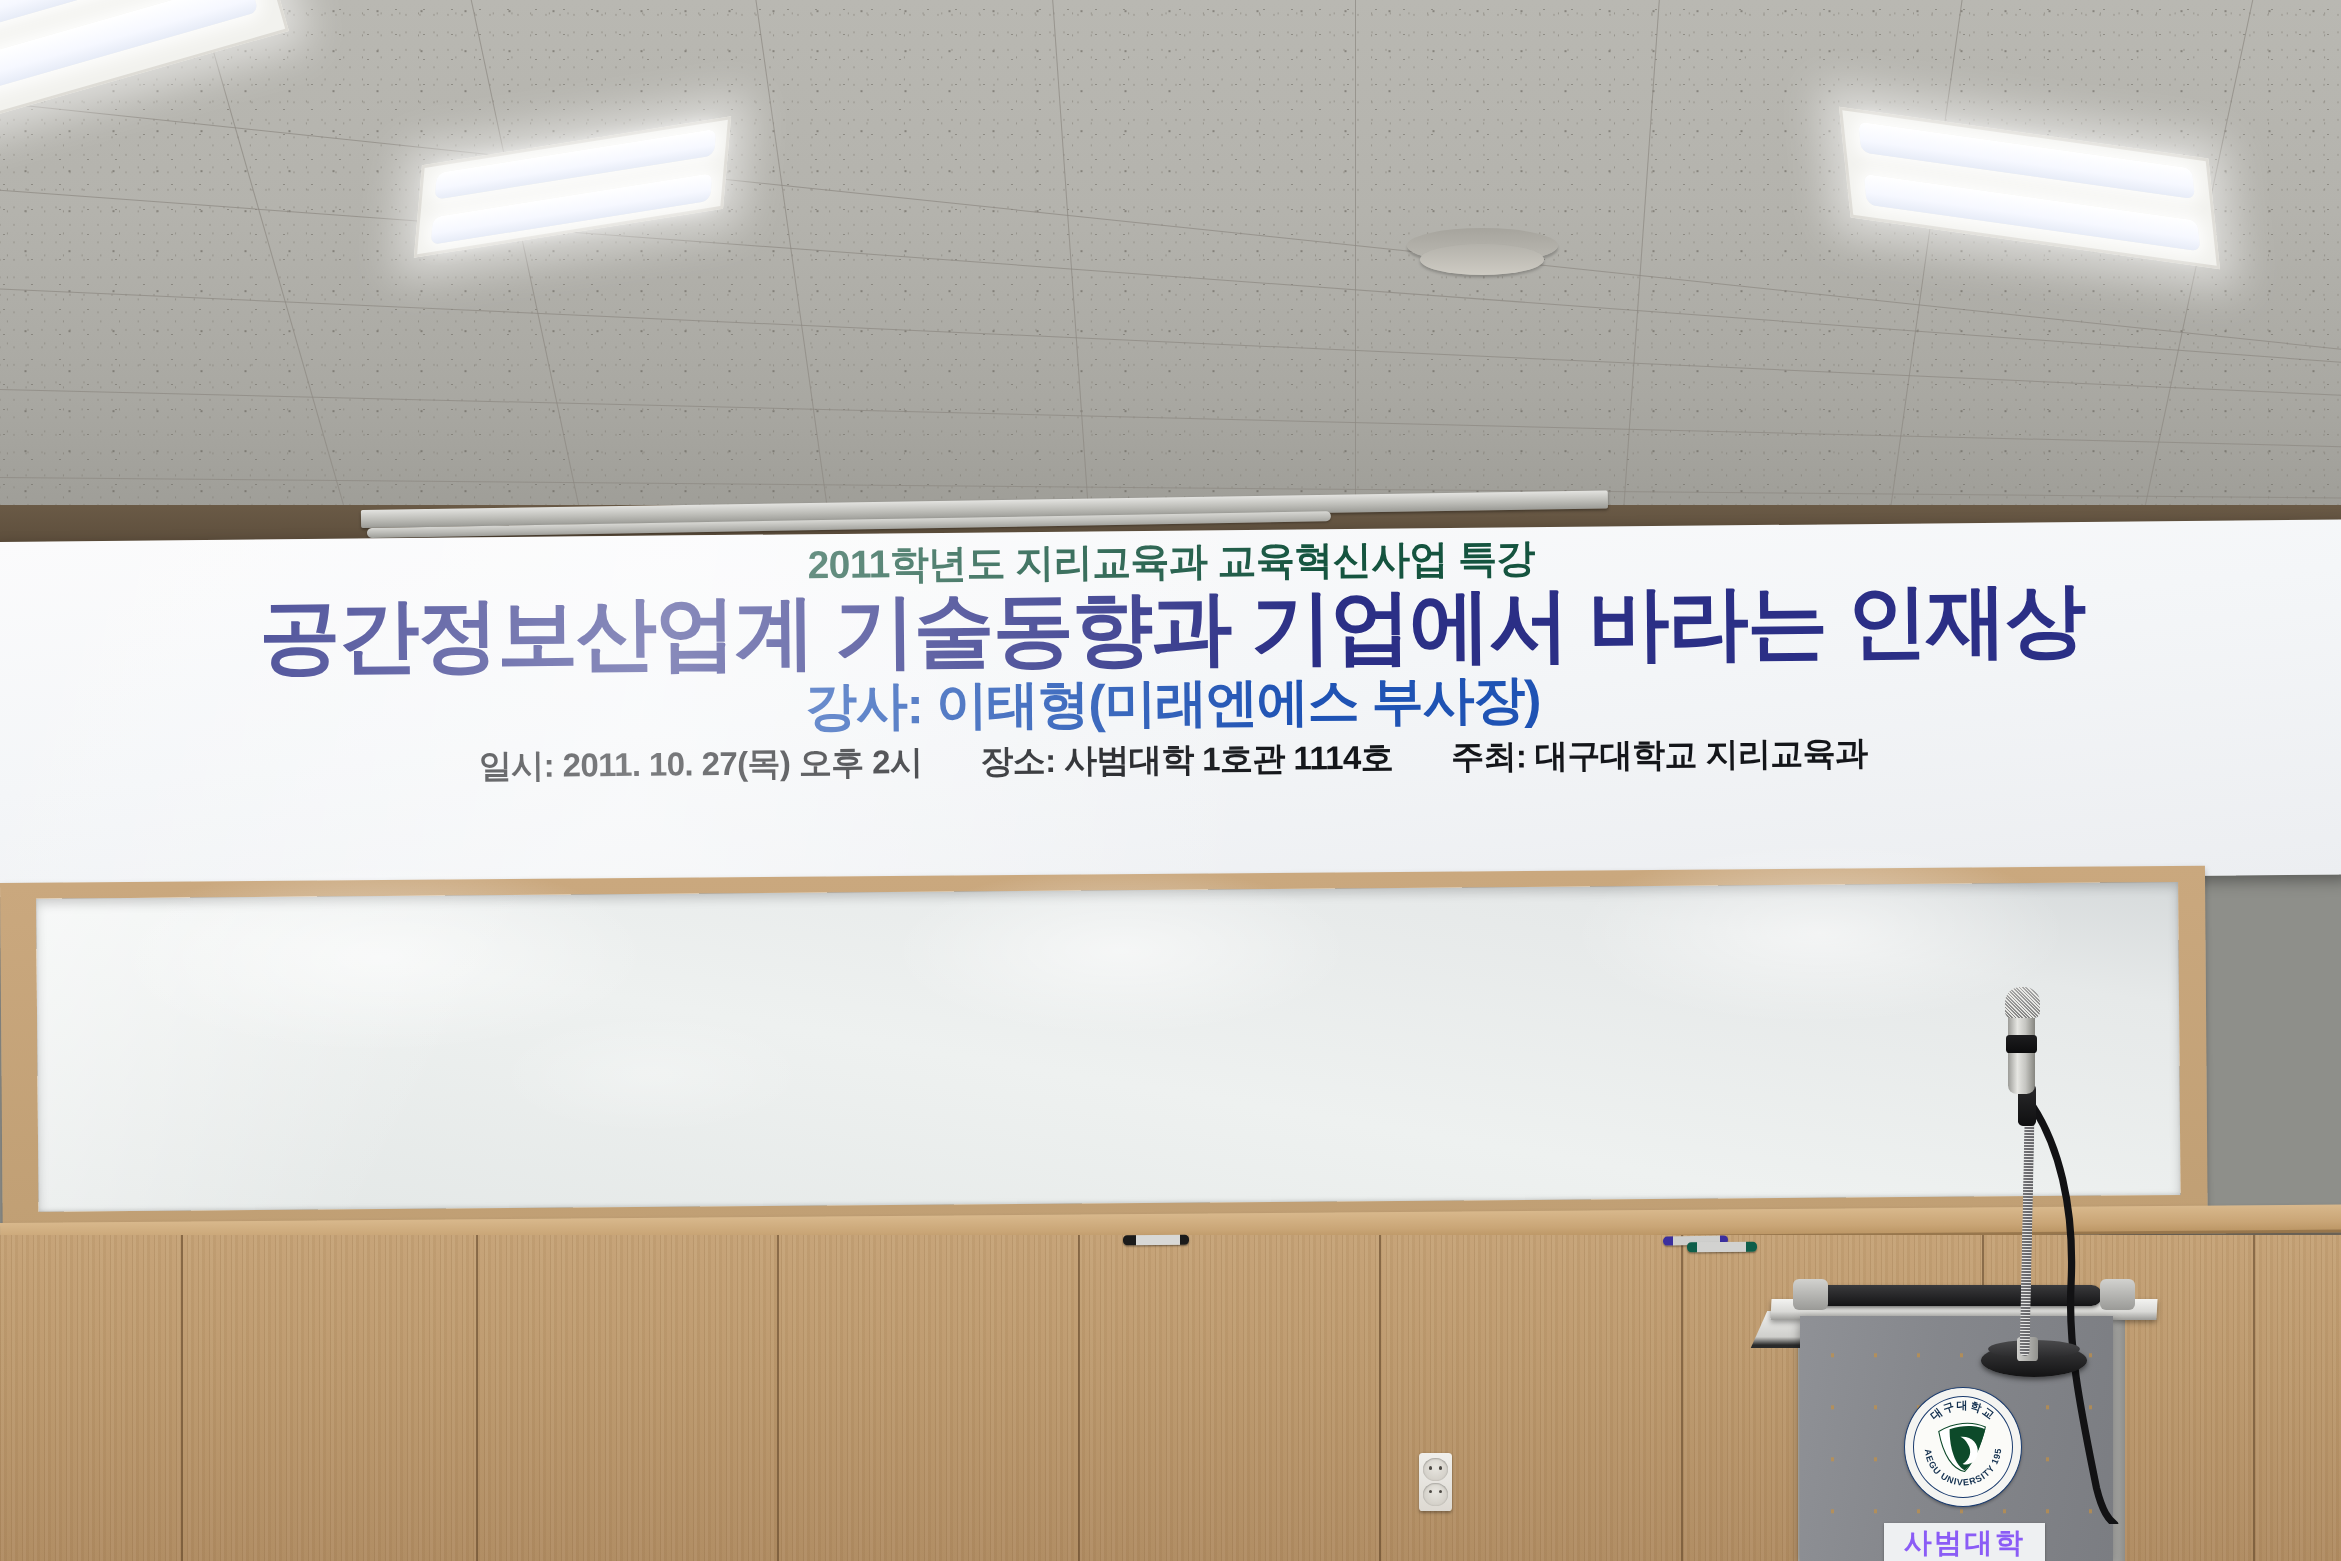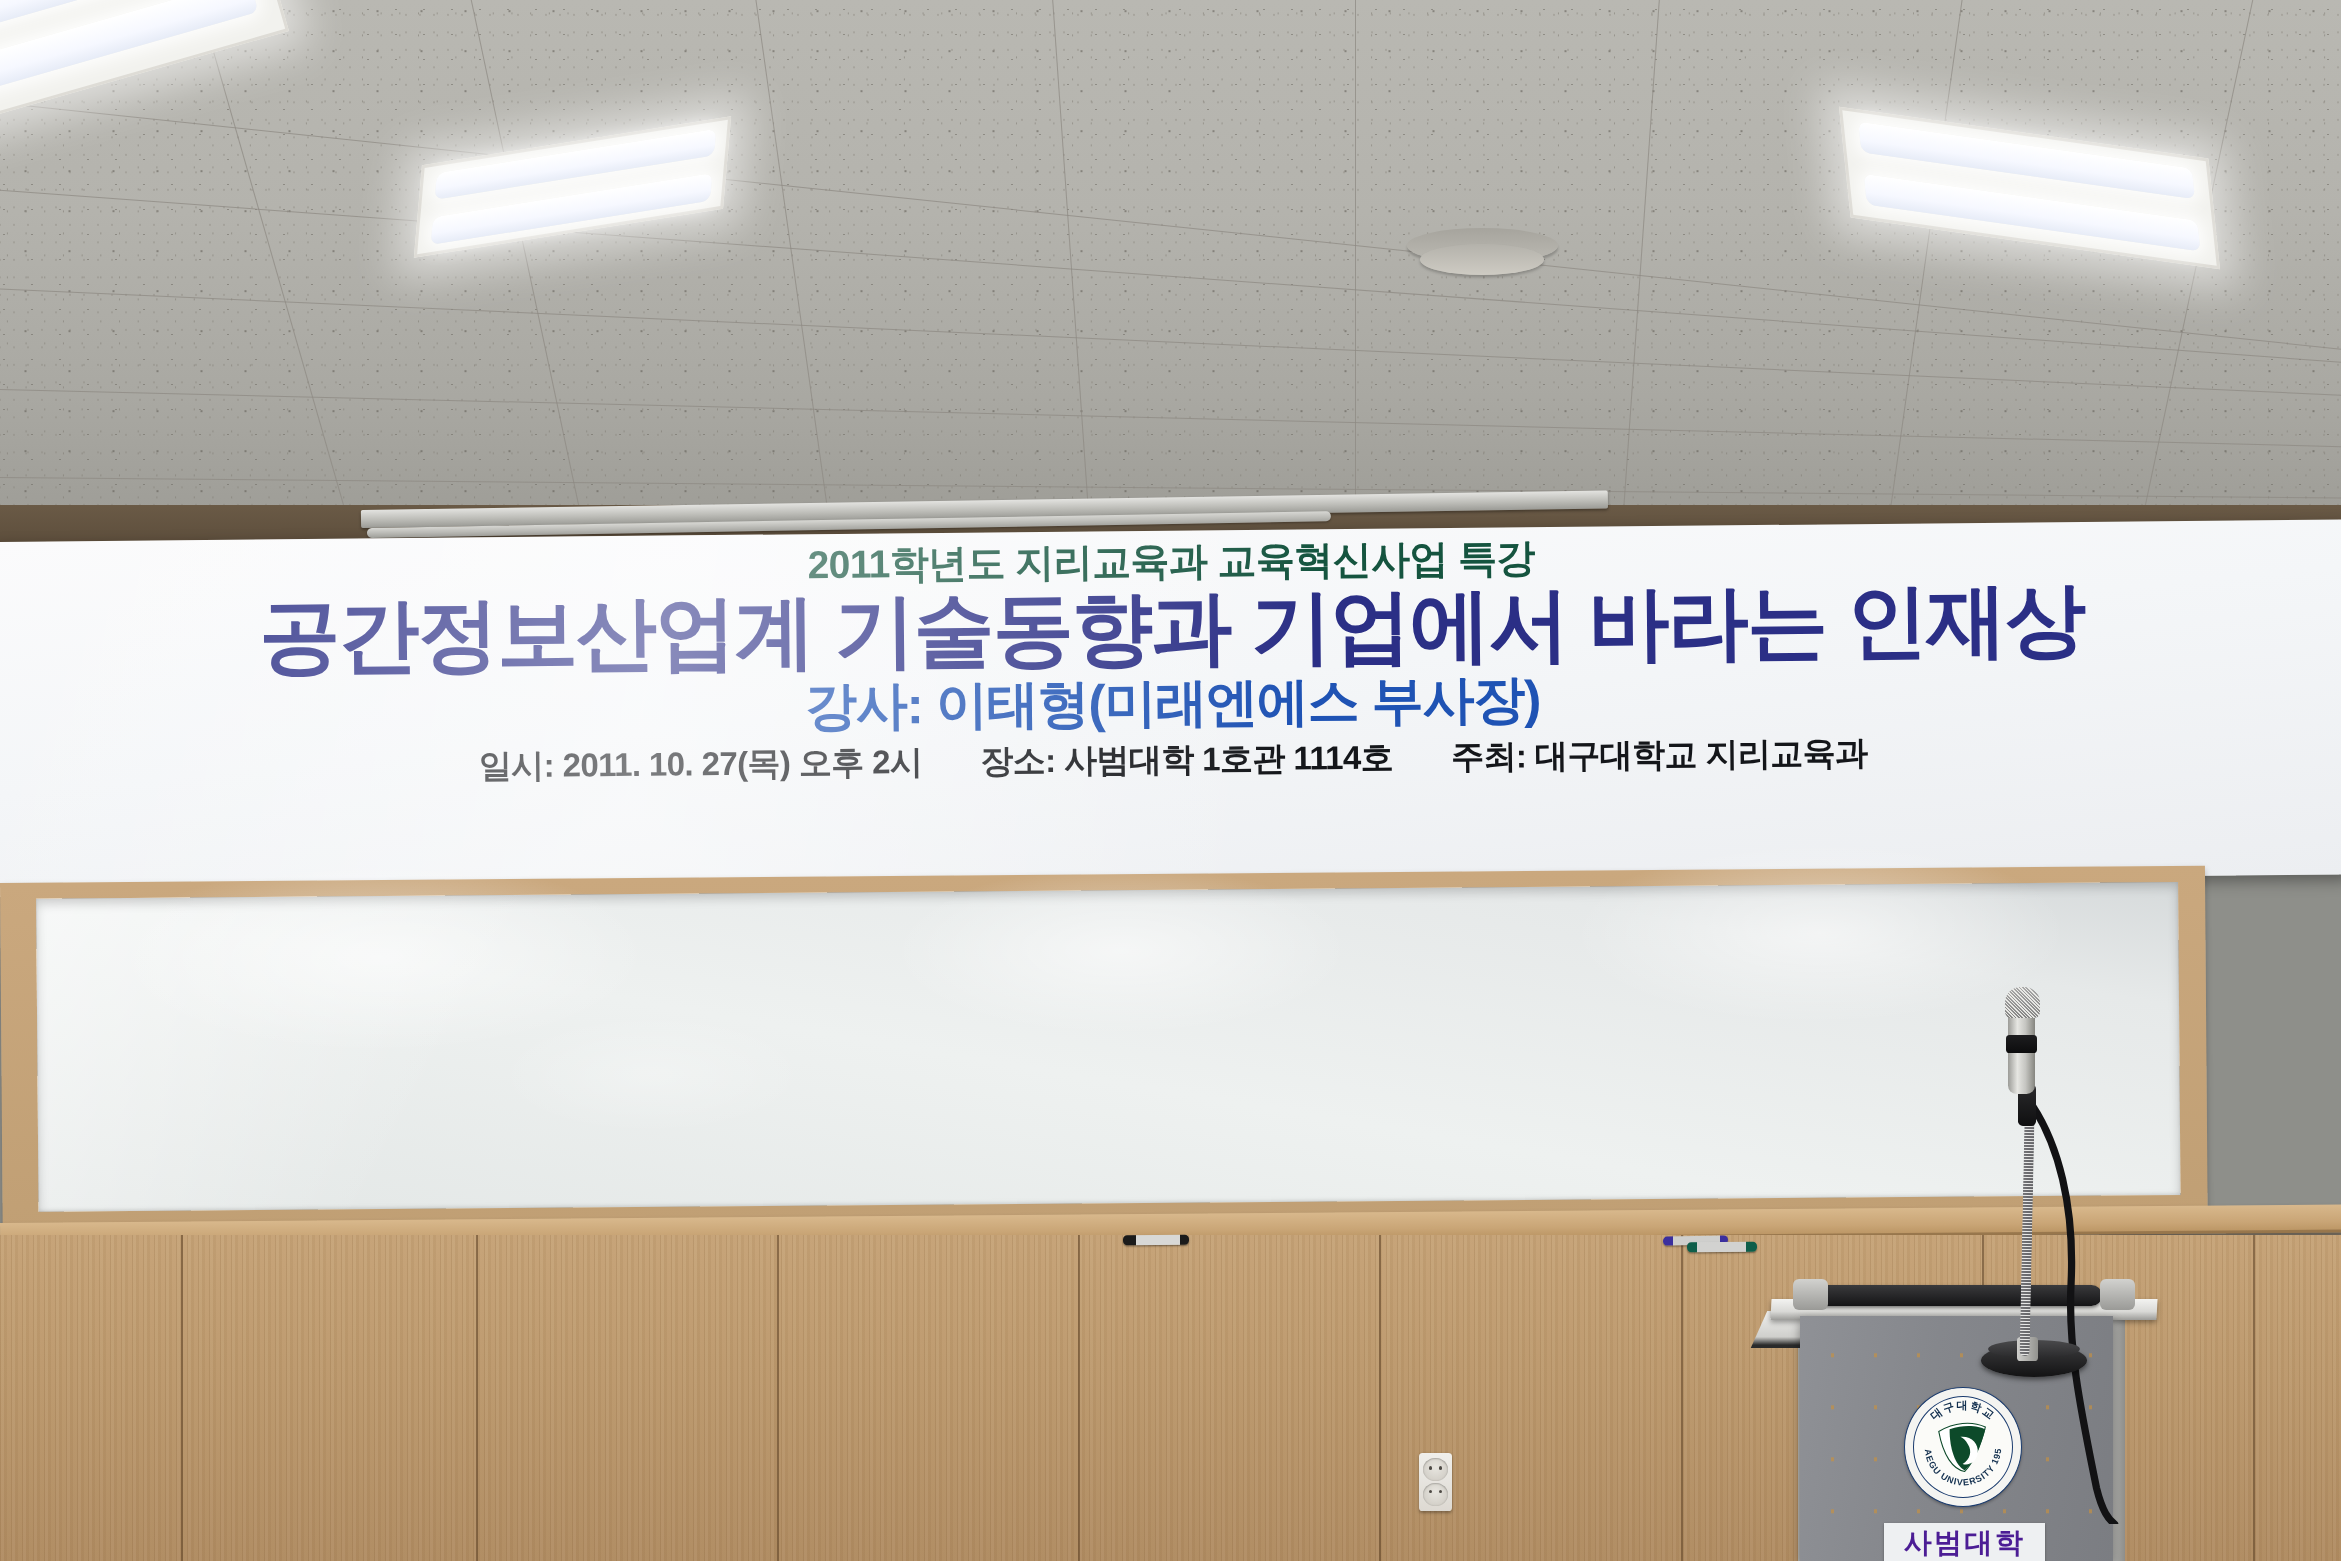--- a/index.html
+++ b/index.html
@@ -230,21 +230,21 @@
     position:absolute;inset:0;pointer-events:none;
   }
   .seal-txt svg{width:100%;height:100%;}
 
   .plate{
     position:absolute;left:84px;top:207px;width:161px;height:40px;
     background:#eef0f2;box-shadow:0 1.2px 2.4px rgba(0,0,0,.35);
     display:flex;align-items:center;justify-content:center;
   }
   .plate span{
-    font-size:28px;font-weight:bold;color:#4c1d95;letter-spacing:2.4px;line-height:1;
+    font-size:28px;font-weight:bold;color:#8b5cf6;letter-spacing:2.4px;line-height:1;
   }
 
   
   .mic-base{
     position:absolute;left:1981px;top:1344px;width:106px;height:33px;border-radius:50%;
     background:linear-gradient(180deg,#3b3b3d,#131314);
     box-shadow:0 2.4px 4.8px rgba(0,0,0,.5);
   }
   .mic-base-top{
     position:absolute;left:1988px;top:1340px;width:92px;height:18px;border-radius:50%;

